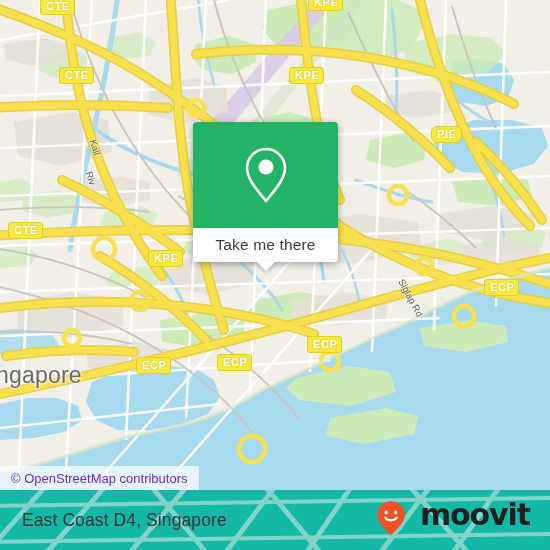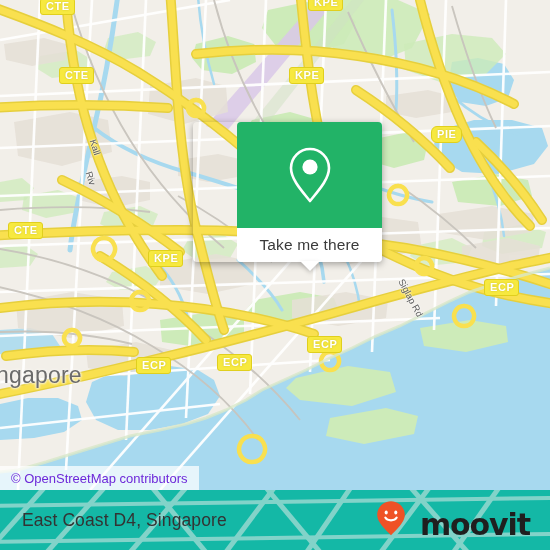--- a/index.html
+++ b/index.html
@@ -90,21 +90,20 @@
   
   #info-card {
     position: absolute;
     left: 193px;
     top: 122px;
     width: 145px;
     border-radius: 4px;
     box-shadow: 0 2px 7px rgba(0,0,0,.34);
     overflow: visible;
     z-index: 40;
-    padding-left: 44px;
   }
   #card-head {
     height: 106px;
     background: #22b367;
     border-radius: 4px 4px 0 0;
     display: flex;
     align-items: center;
     justify-content: center;
   }
   #card-pin-icon svg { display: block; }
@@ -180,21 +179,21 @@
     color: #333333;
     font-family: "Liberation Sans", sans-serif;
     font-size: 17.5px;
     letter-spacing: .1px;
     white-space: nowrap;
     z-index: 2;
   }
   #brand-logo {
     position: relative;
     display: flex;
-    align-items: flex-end;
+    align-items: flex-start;
     gap: 14px;
     z-index: 2;
   }
   #brand-wordmark {
     color: #1f1f1f;
     font-family: "DejaVu Sans", sans-serif;
     font-size: 30px;
     font-weight: bold;
     letter-spacing: -1.1px;
     line-height: 30px;

